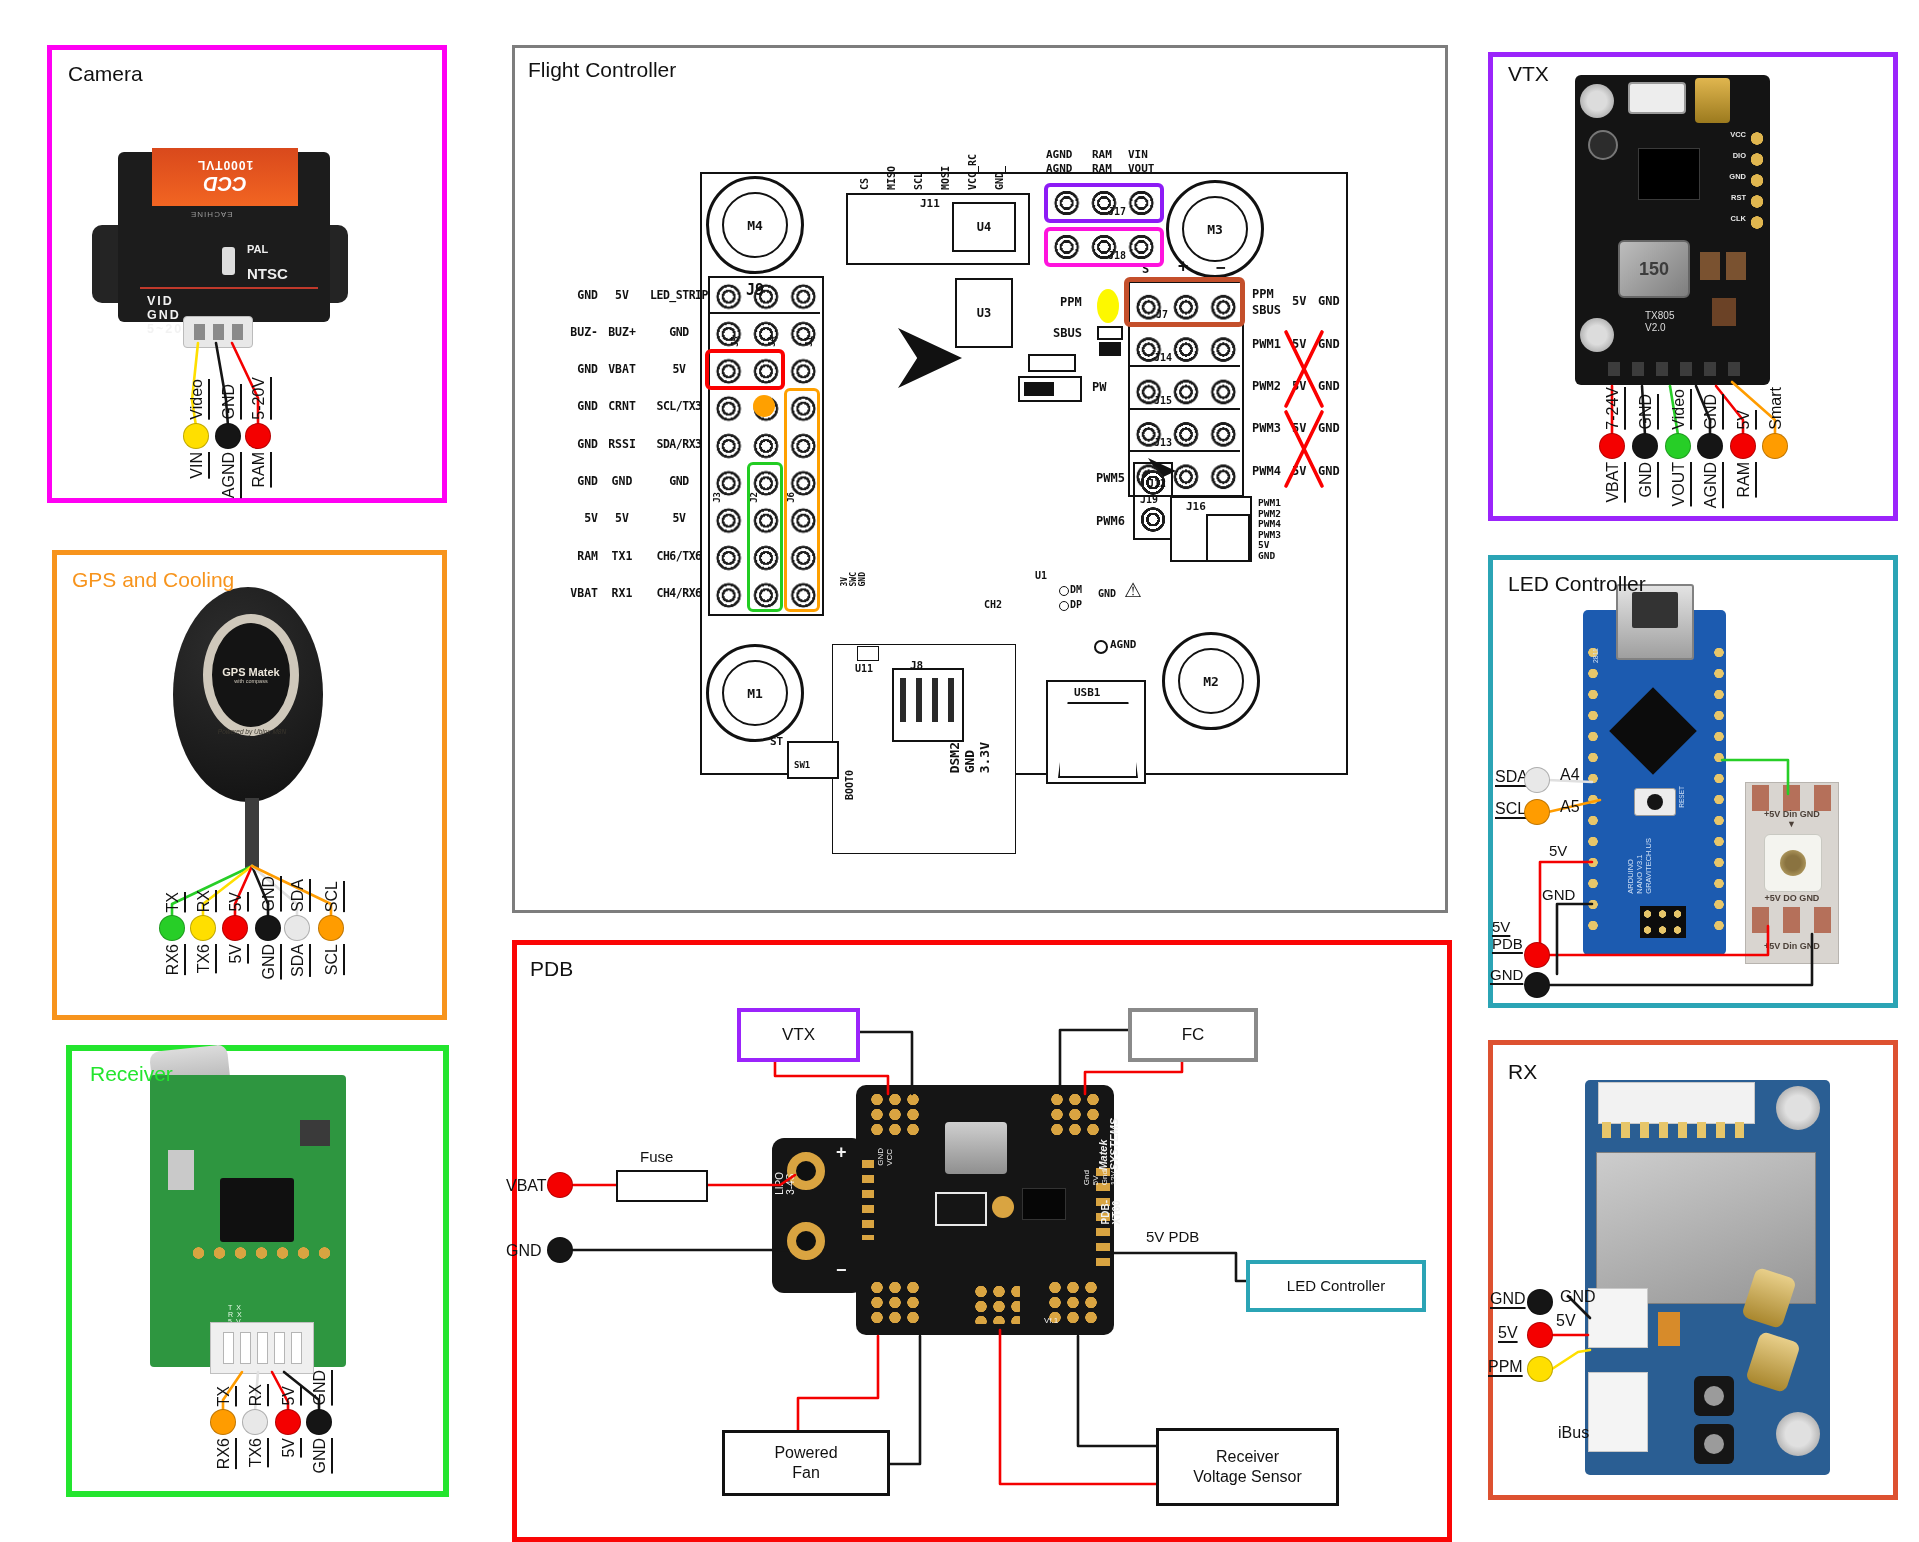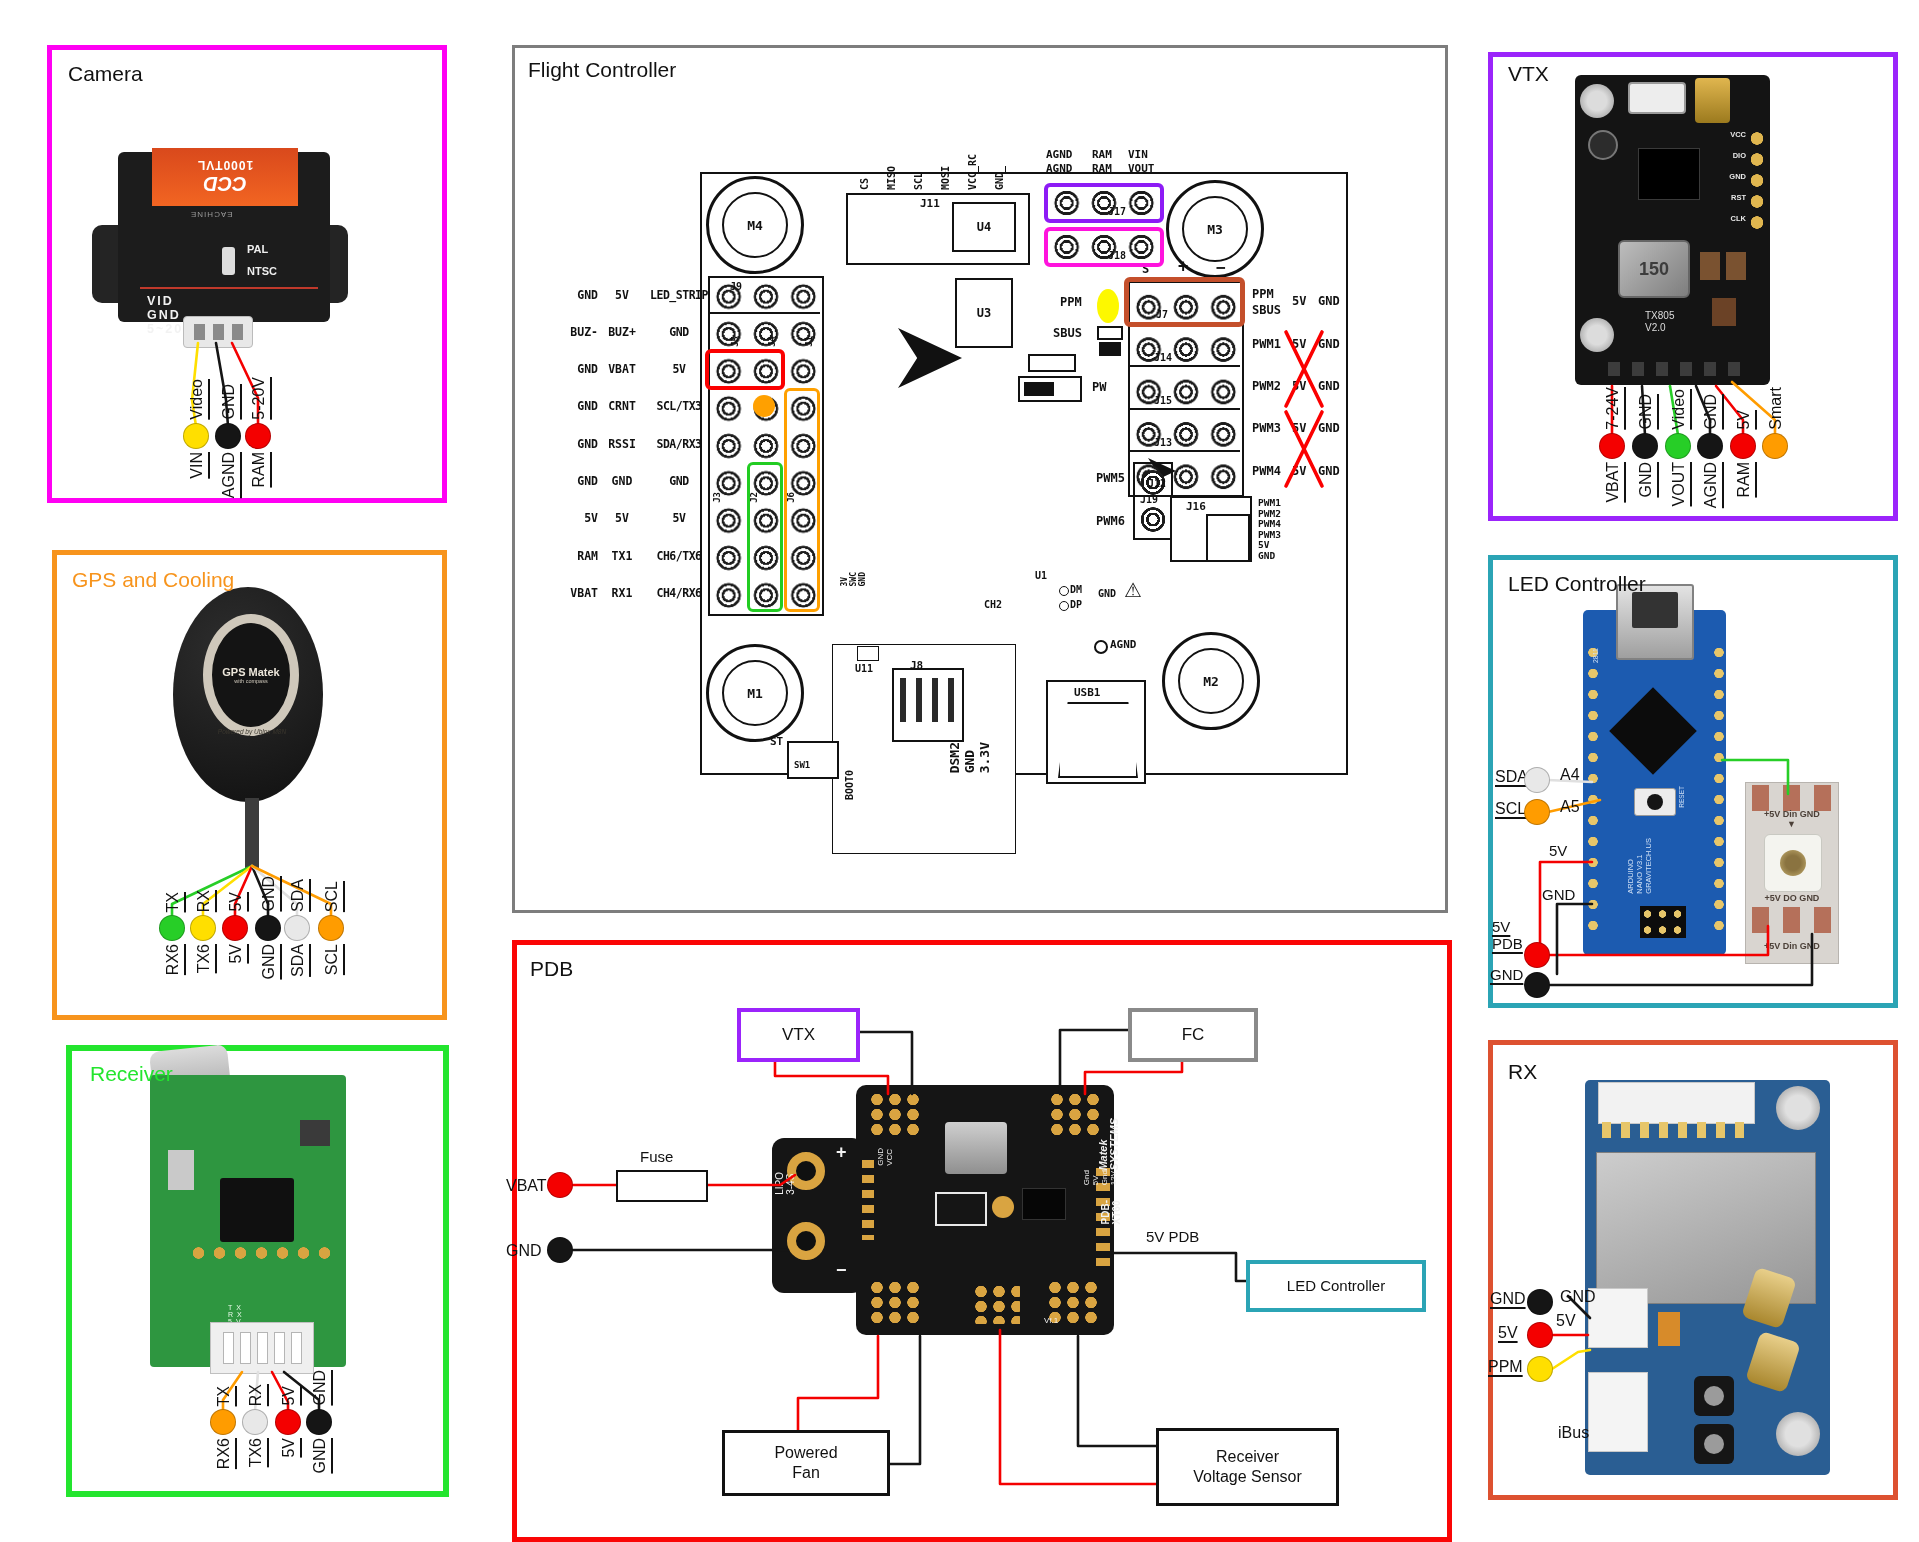--- a/index.html
+++ b/index.html
@@ -83,21 +83,21 @@
   <div class="abs" style="left:92px;top:225px;width:42px;height:78px;background:#242424;border-radius:10px"></div>
   <div class="abs" style="left:306px;top:225px;width:42px;height:78px;background:#242424;border-radius:10px"></div>
   <div class="abs" style="left:118px;top:152px;width:212px;height:170px;background:#1c1c1c;border-radius:6px"></div>
   <div class="abs" style="left:152px;top:148px;width:146px;height:58px;background:linear-gradient(#f26522,#d9491c);transform:rotate(180deg);display:flex;flex-direction:column;align-items:center;justify-content:center;color:#fff">
     <span style="font-size:20px;font-weight:bold;font-style:italic">CCD</span>
     <span style="font-size:12px;font-weight:bold;letter-spacing:1px">1000TVL</span>
   </div>
   <div class="abs" style="left:190px;top:210px;transform:rotate(180deg);font-size:8px;color:#9a9a9a;letter-spacing:1px">EACHINE</div>
   <div class="abs" style="left:222px;top:247px;width:13px;height:28px;background:#ddd;border-radius:3px"></div>
   <div class="abs" style="left:247px;top:243px;font-size:11px;font-weight:bold;color:#eee">PAL</div>
-  <div class="abs" style="left:247px;top:265px;font-size:11px;font-weight:bold;color:#eee">NTSC</div>
+  <div class="abs" style="left:247px;top:265px;font-size:15px;font-weight:bold;color:#eee">NTSC</div>
   <div class="abs" style="left:140px;top:287px;width:178px;height:2px;background:#c0392b"></div>
   <div class="abs" style="left:147px;top:294px;font-size:12.5px;font-weight:bold;color:#f2f2f2;letter-spacing:2px">VID  GND  5~20V</div>
   <div class="abs" style="left:183px;top:316px;width:68px;height:30px;background:#e8e8e8;border:1px solid #bbb;border-radius:4px;display:flex;gap:8px;align-items:center;justify-content:center">
     <span style="width:11px;height:16px;background:#8a8a8a;display:block"></span>
     <span style="width:11px;height:16px;background:#8a8a8a;display:block"></span>
     <span style="width:11px;height:16px;background:#8a8a8a;display:block"></span>
   </div>
 </div>
 
 <div class="pin" style="left:178px;top:352px">
@@ -304,21 +304,21 @@
     <span class="c3">CH6/TX6</span>
   </div>
 <div class="lrow" style="top:586px">
     <span class="c1">VBAT</span>
     <span class="c2">RX1</span>
     <span class="c3">CH4/RX6</span>
   </div>
 
 <div class="pads" style="left:708px;top:276px;width:112px;height:336px;background-size:37.33px 37.33px"></div>
 <div class="hline" style="left:708px;top:312px;width:112px;height:2px"></div>
-<div class="fcl" style="left:730px;top:281px;font-size:10px">J9</div>
+<div class="fcl" style="left:746px;top:281px;font-size:15px">J9</div>
 <span class="fcl vl" style="left:730px;top:336px;font-size:9px">J5</span>
 <span class="fcl vl" style="left:767px;top:336px;font-size:9px">J4</span>
 <span class="fcl vl" style="left:804px;top:336px;font-size:9px">J1</span>
 <span class="fcl vl" style="left:712px;top:492px;font-size:9px">J3</span>
 <span class="fcl vl" style="left:749px;top:492px;font-size:9px">J2</span>
 <span class="fcl vl" style="left:786px;top:492px;font-size:9px">J6</span>
 <div class="hl" style="left:705px;top:349px;width:80px;height:41px;border-width:4px;border-color:var(--hl-red)"></div>
 <div class="hl" style="left:784px;top:388px;width:36px;height:224px;border-width:3.5px;border-color:var(--hl-orange)"></div>
 <div class="hl" style="left:747px;top:462px;width:36px;height:150px;border-width:3.5px;border-color:var(--hl-green)"></div>
 <div class="abs" style="left:753px;top:395px;width:22px;height:22px;border-radius:50%;background:var(--hl-orange);z-index:31"></div>

